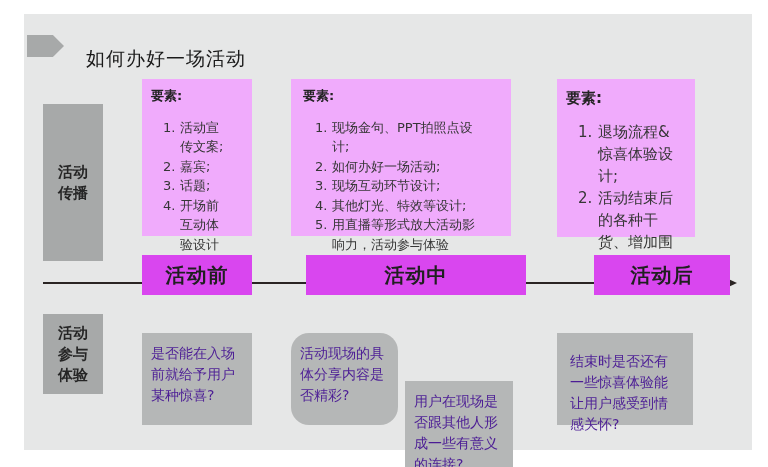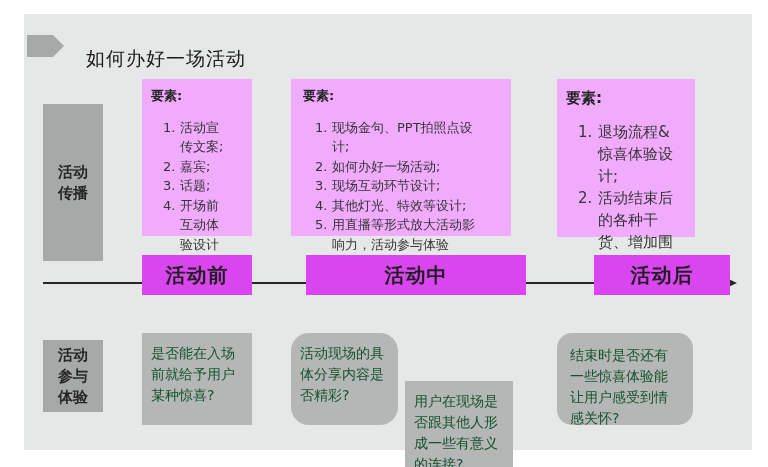--- a/index.html
+++ b/index.html
@@ -68,30 +68,30 @@
     display:flex;align-items:center;justify-content:center;
     font-size:20px;font-weight:bold;color:#1f1f1f;letter-spacing:1px;
   }
   .stage-pre{left:118px;width:110px;}
   .stage-during{left:282px;width:220px;}
   .stage-post{left:546px;width:136px;margin-left:24px;}
   
   .qbox{
     position:absolute;top:319px;height:92px;background:#b5b7b7;
     box-sizing:border-box;padding:10px 9px;
-    font-size:14px;line-height:21px;color:#14532d;
+    font-size:14px;line-height:21px;color:#4c1d95;
     overflow-wrap:break-word;word-break:break-all;
   }
   .q-pre{left:118px;width:110px;}
   .q-during-1{left:267px;width:107px;border-radius:18px;}
   .q-during-2{left:381px;width:108px;margin-top:48px;}
-  .q-post{left:533px;width:136px;padding:12px 13px;border-radius:15px;}
+  .q-post{left:533px;width:136px;padding:18px 13px;}
   
   .label-promotion{left:19px;top:65px;width:60px;height:157px;margin-top:25px;}
-  .label-experience{left:19px;top:326px;width:60px;height:72px;}
+  .label-experience{left:19px;top:300px;width:60px;height:80px;}
 </style>
 </head>
 <body>
 
 <div class="panel">
 
   <div class="title-arrow"></div>
   <h1 class="page-title">如何办好一场活动</h1>
 
   <div class="lbox label-promotion">

